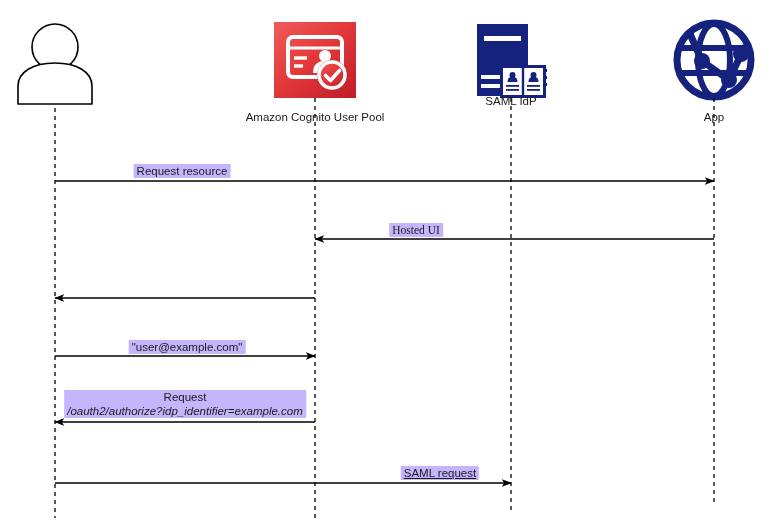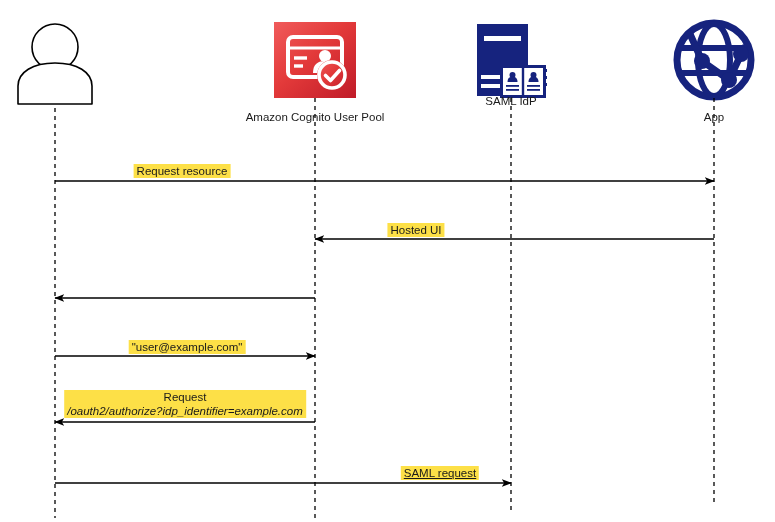--- a/index.html
+++ b/index.html
@@ -38,21 +38,21 @@
     line-height: 14px;
   }
   .msg-label {
     position: absolute;
     font-size: 11.5px;
     color: #1a1a1a;
     text-align: center;
     white-space: nowrap;
     transform: translateX(-50%);
     line-height: 14px;
-    background: #fde047;
+    background: #c4b5fd;
     padding: 0 3px;
   }
   .msg-label .sub {
     display: block;
     font-style: italic;
     text-align: center;
   }
 </style>
 </head>
 <body>
@@ -152,21 +152,21 @@
   </svg>
 
   <div class="participant-label" style="left:315px; top:110px;">Amazon Cognito User Pool</div>
 
   <div class="participant-label" style="left:511px; top:94px;">SAML IdP</div>
 
   <div class="participant-label" style="left:714px; top:110px;">App</div>
 
   <div class="msg-label" style="left:182px; top:164px;">Request resource</div>
 
-  <div class="msg-label" style="left:416px; top:223px;">Hosted UI</div>
+  <div class="msg-label" style="left:416px; top:223px;font-family:Liberation Serif, serif;">Hosted UI</div>
 
 
   <div class="msg-label" style="left:187px; top:340px;">"user@example.com"</div>
 
   <div class="msg-label" style="left:185px; top:390px;">
     <span>Request</span>
     <span class="sub">/oauth2/authorize?idp_identifier=example.com</span>
   </div>
 
   <div class="msg-label" style="left:440px; top:466px;text-decoration:underline;">SAML request</div>

